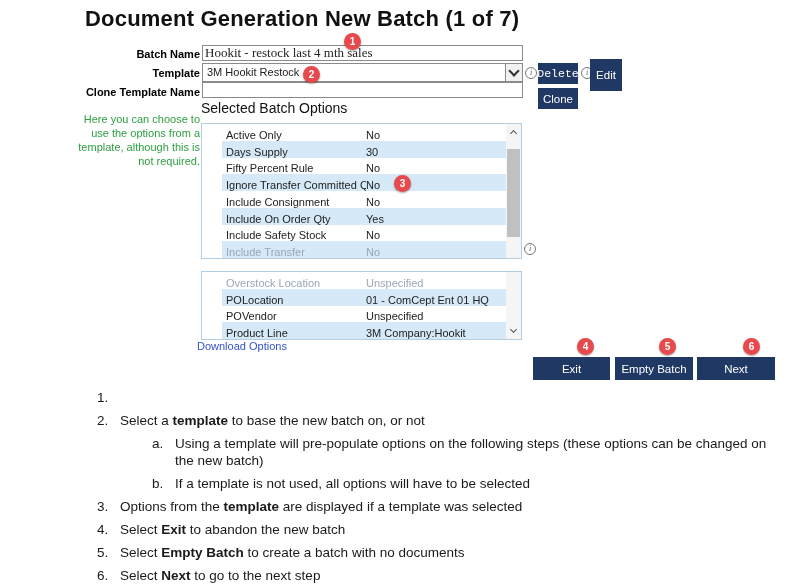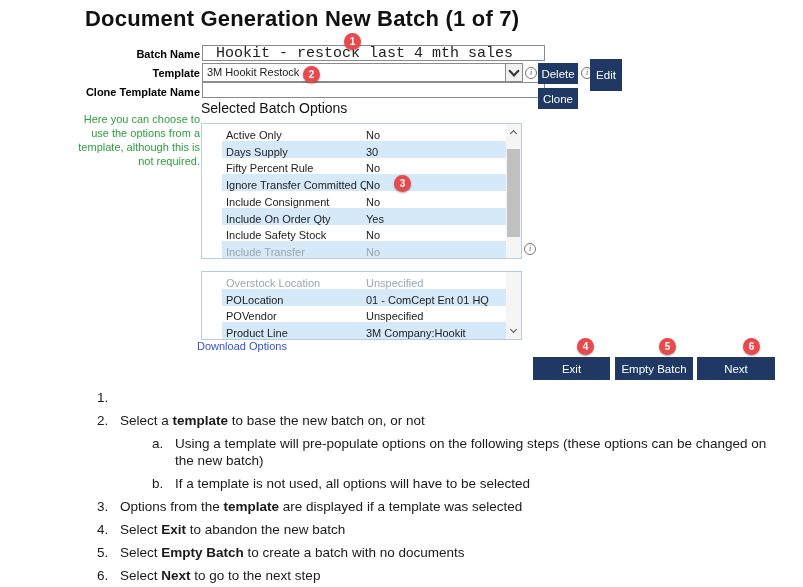--- a/index.html
+++ b/index.html
@@ -5,21 +5,21 @@
   html,body { margin:0; padding:0; background:#fff; }
   .page { position:relative; width:803px; height:587px; background:#fff; overflow:hidden;
           font-family:"Liberation Sans", sans-serif; color:#000; }
 
   .title { position:absolute; left:85px; top:6px; font-size:22px; font-weight:bold;
            color:#111; letter-spacing:.2px; white-space:nowrap; }
 
   .flabel { position:absolute; width:140px; text-align:right; font-size:11px; font-weight:bold;
             color:#000; white-space:nowrap; }
   .tinput { position:absolute; left:202px; width:315px; height:14px; border:1px solid #8a8a8a;
-            font-size:15px; padding:0 13px; font-family:Liberation Mono, monospace; color:#222; }
+            font-size:13px; padding:0 2px; font-family:Liberation Serif, serif; color:#222; }
   .combo  { position:absolute; left:202px; width:319px; height:17px; border:1px solid #8a8a8a;
             background:#fff; font-size:11px; }
   .combo-text { position:absolute; left:4px; top:2px; color:#222; white-space:nowrap; }
   .combo-arrow { position:absolute; right:0; top:0; bottom:0; width:16px; background:#f1f1f1;
             border-left:1px solid #8a8a8a; display:flex; align-items:center; justify-content:center; }
   .chev { display:inline-block; width:6px; height:6px; border-right:2px solid #333; border-bottom:2px solid #333;
           transform:rotate(45deg); margin-top:-3px; }
   .chev.small { width:4px; height:4px; border-width:1.5px; border-color:#555; }
   .chev.up { transform:rotate(-135deg); margin-top:3px; }
 
@@ -78,21 +78,21 @@
   <div class="combo" style="top:63px;">
     <span class="combo-text">3M Hookit Restock</span>
     <span class="combo-arrow">
         <i class="chev"></i>
       </span>
   </div>
   <span class="info" style="left:525px; top:67px;">i</span>
 
   <input class="tinput" style="top: 82px;" value="">
 
-  <button class="navy" style="left:538px; top:63px; width:40px; height:21px;">Delete</button>
+  <button class="navy" style="left:538px; top:63px; width:40px; height:21px;font-family:Liberation Mono, monospace;">Delete</button>
   <span class="info" style="left:581px; top:67px;">i</span>
   <button class="navy" style="left:590px; top:59px; width:32px; height:32px;">Edit</button>
   <button class="navy" style="left:538px; top:88px; width:40px; height:21px;">Clone</button>
 
   <div class="helper">Here you can choose to use the options from a template, although this is not required.</div>
 
   <div class="optlabel">Selected Batch Options</div>
 
   <div class="listbox" id="list1">
     <div class="lrow">

